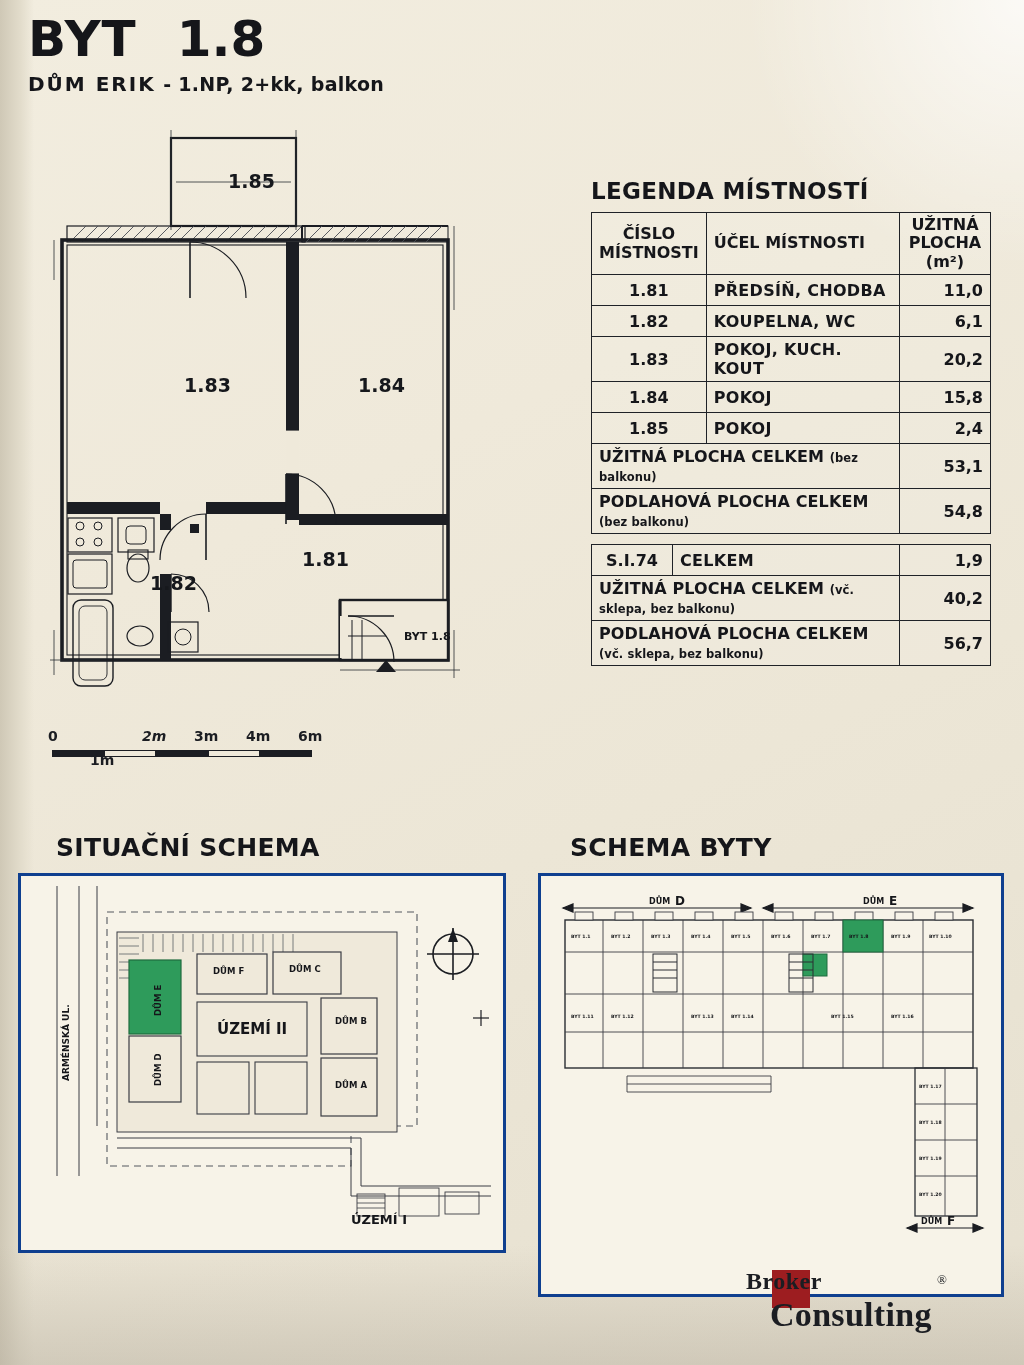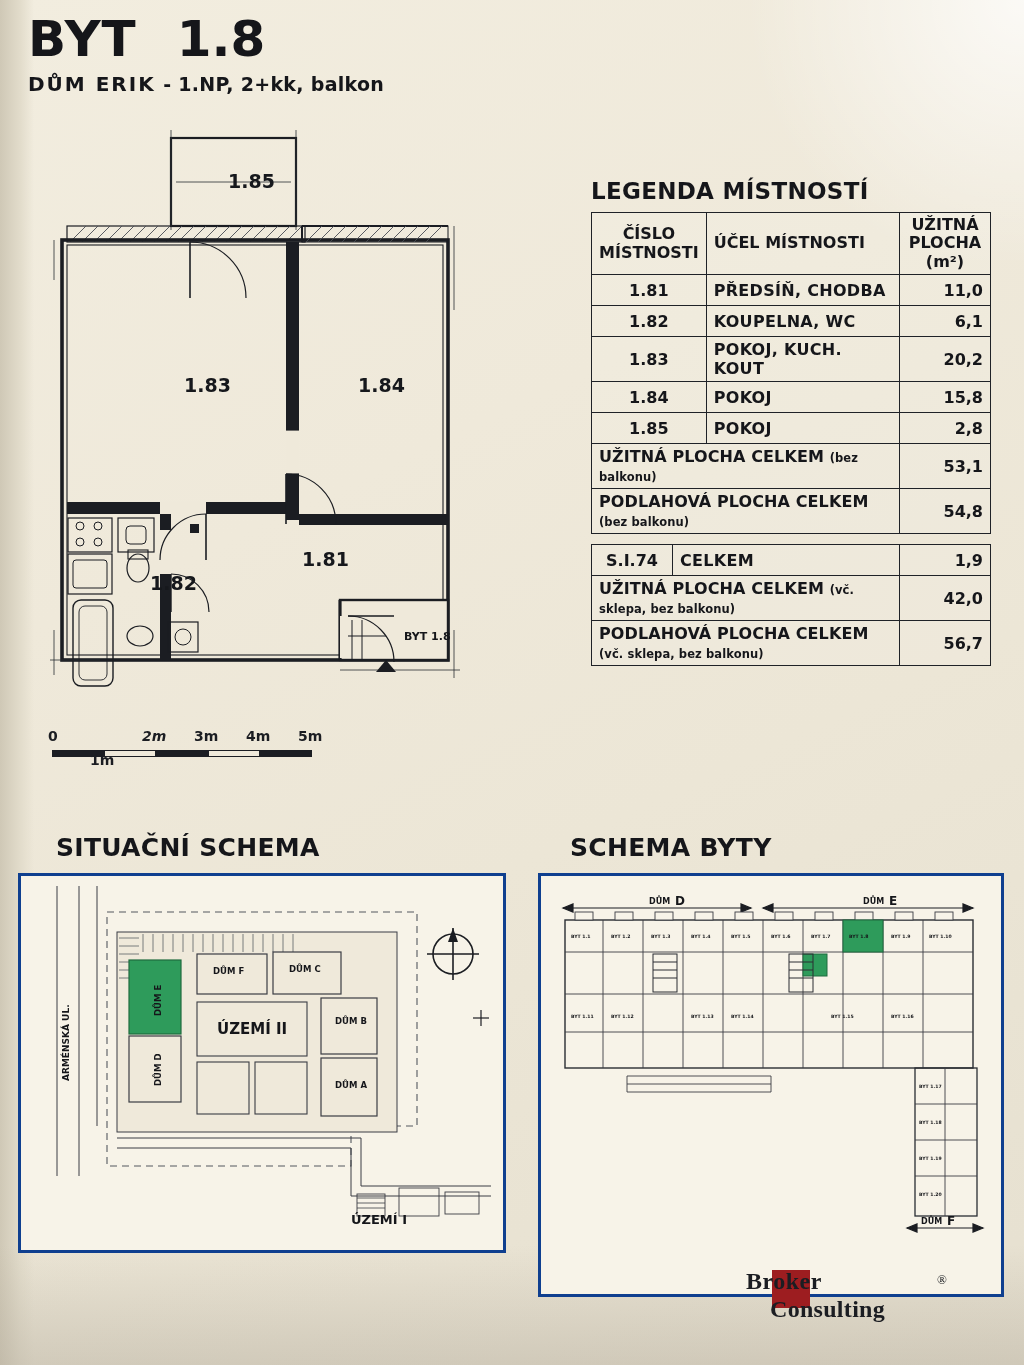--- a/index.html
+++ b/index.html
@@ -242,21 +242,21 @@
     left: 195px;
     top: 4px;
     font-size: 13px;
     color: #1b1d22;
     font-family: "Liberation Serif", serif;
   }
   #logo .l2 {
     position: absolute;
     left: 28px;
     top: 28px;
-    font-size: 24px;
+    font-size: 34px;
     font-weight: bold;
     color: #1b1d22;
     font-family: "Liberation Serif", serif;
     letter-spacing: 0.3px;
   }
   .badge-byt {
     position: absolute;
     font-size: 11px;
     font-weight: bold;
     color: #15161a;
@@ -415,21 +415,21 @@
     <div class="lbl" style="left:262px; top:418px;">1.81</div>
     <div class="badge-byt" style="left:364px; top:500px;">BYT 1.8</div>
   </div>
 
   <div id="scalebar">
     <div class="ticklabel" style="left:0px;">0</div>
     <div class="ticklabel" style="left:42px;margin-top:24px;">1m</div>
     <div class="ticklabel" style="left:94px;font-style:italic;">2m</div>
     <div class="ticklabel" style="left:146px;">3m</div>
     <div class="ticklabel" style="left:198px;">4m</div>
-    <div class="ticklabel" style="left:250px;">5m</div>
+    <div class="ticklabel" style="left:250px;">6m</div>
     <div class="bar dark" style="left:4px;   width:52px;"></div>
     <div class="bar light" style="left:56px;  width:52px;"></div>
     <div class="bar dark" style="left:108px; width:52px;"></div>
     <div class="bar light" style="left:160px; width:52px;"></div>
     <div class="bar dark" style="left:212px; width:52px;"></div>
   </div>
 
   <div id="legend-wrap">
     <div id="legend-title">LEGENDA MÍSTNOSTÍ</div>
 
@@ -456,21 +456,21 @@
         <td class="c-area">20,2</td>
       </tr>
       <tr>
         <td class="c-num">1.84</td>
         <td class="c-name">POKOJ</td>
         <td class="c-area">15,8</td>
       </tr>
       <tr>
         <td class="c-num">1.85</td>
         <td class="c-name">POKOJ</td>
-        <td class="c-area">2,8</td>
+        <td class="c-area">2,4</td>
       </tr>
       <tr>
         <td class="total-label" colspan="2">
           <span>UŽITNÁ PLOCHA CELKEM</span>
           <span class="small">(bez balkonu)</span>
         </td>
         <td class="c-area">53,1</td>
       </tr>
       <tr>
         <td class="total-label" colspan="2">
@@ -489,21 +489,21 @@
           <tr>
         <td class="c-num">S.I.74</td>
         <td class="c-name">CELKEM</td>
         <td class="c-area">1,9</td>
       </tr>
       <tr>
         <td class="total-label" colspan="2">
           <span>UŽITNÁ PLOCHA CELKEM</span>
           <span class="small">(vč. sklepa, bez balkonu)</span>
         </td>
-        <td class="c-area">42,0</td>
+        <td class="c-area">40,2</td>
       </tr>
       <tr>
         <td class="total-label" colspan="2">
           <span>PODLAHOVÁ PLOCHA CELKEM</span>
           <span class="small">(vč. sklepa, bez balkonu)</span>
         </td>
         <td class="c-area">56,7</td>
       </tr>
     </tbody>
       </table>

